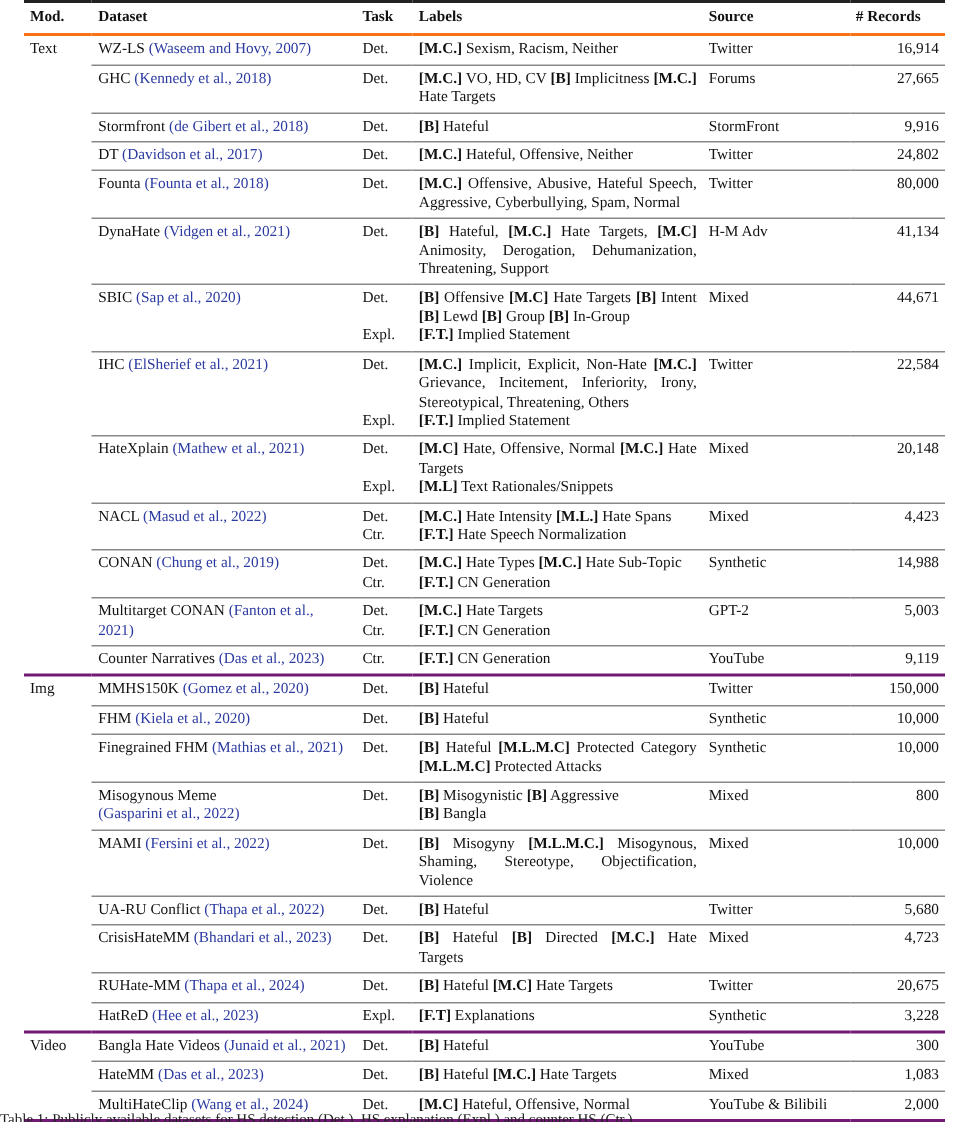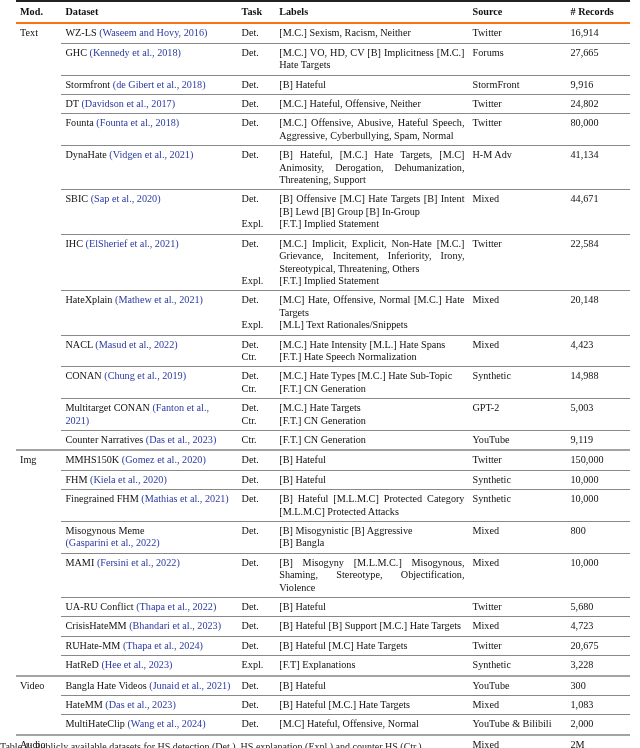--- a/index.html
+++ b/index.html
@@ -11,27 +11,27 @@
     border-top: 2px solid #222; border-bottom: 2px solid #222;
   }
   table.data th { font-weight: bold; text-align: left; padding: 4px 4px 4px 4px; border-bottom: 2px solid #f97316; white-space: nowrap; }
   table.data td { vertical-align: top; padding: 3px 4px 3px 4px; }
   .c-mod { width: 38px; text-align: center; }
   td.c-mod { vertical-align: middle; text-align: left; padding-left: 2px; }
   .c-ds { width: 173px; }
   .c-task { width: 30px; }
   .c-lab { width: 190px; text-align: justify; }
   .c-src { width: 92px; font-family: Liberation Serif, serif; }
-  .c-rec { width: 56px; text-align: left; }
+  .c-rec { width: 56px; text-align: right; }
   th.c-rec { text-align: right; }
   tr.sep > td.rowcell { border-top: 1px solid #888; }
-  tr.group-sep > td { border-top: 2px solid #a3a3a3; }
+  tr.group-sep > td { border-top: 2px solid #701a75; }
   .cite { color: #2b3aa0; }
   .lab-line { display: block; }
-  .tag { font-weight: normal; }
+  .tag { font-weight: bold; }
   .task-line { display: block; }
   .caption { position: absolute; left: 0; top: 741px; width: 568px; height: 7px; overflow: hidden; font-size: 10px; line-height: 12px; color: #222; white-space: nowrap; }
 </style>
 </head>
 <body>
 
 <div class="wrap">
   <table class="data">
     <thead>
       <tr>
@@ -39,21 +39,21 @@
         <th class="c-ds">Dataset</th>
         <th class="c-task">Task</th>
         <th class="c-lab">Labels</th>
         <th class="c-src">Source</th>
         <th class="c-rec"># Records</th>
       </tr>
     </thead>
     <tbody id="tbody">
         <tr>
           <td class="c-mod" rowspan="13">Text</td>
-          <td class="c-ds rowcell"><span>WZ-LS</span> <a class="cite"><span>(</span><span>Waseem and Hovy, 2016</span><span>)</span></a></td>
+          <td class="c-ds rowcell"><span>WZ-LS</span> <a class="cite"><span>(</span><span>Waseem and Hovy, 2007</span><span>)</span></a></td>
           <td class="c-task rowcell">
             <span class="task-line">Det.</span>
           </td>
           <td class="c-lab rowcell">
             <span class="lab-line"><span class="tag">[M.C.]</span><span> Sexism, Racism, Neither</span></span>
           </td>
           <td class="c-src rowcell">Twitter</td>
           <td class="c-rec rowcell">16,914</td>
         </tr>
         <tr class="sep">
@@ -271,21 +271,21 @@
           </td>
           <td class="c-src rowcell">Twitter</td>
           <td class="c-rec rowcell">5,680</td>
         </tr>
         <tr class="sep">
           <td class="c-ds rowcell"><span>CrisisHateMM</span> <a class="cite"><span>(</span><span>Bhandari et al., 2023</span><span>)</span></a></td>
           <td class="c-task rowcell">
             <span class="task-line">Det.</span>
           </td>
           <td class="c-lab rowcell">
-            <span class="lab-line"><span class="tag">[B]</span><span> Hateful </span><span class="tag">[B]</span><span> Support </span><span class="tag">[M.C.]</span><span> Hate Targets</span></span>
+            <span class="lab-line"><span class="tag">[B]</span><span> Hateful </span><span class="tag">[B]</span><span> Directed </span><span class="tag">[M.C.]</span><span> Hate Targets</span></span>
           </td>
           <td class="c-src rowcell">Mixed</td>
           <td class="c-rec rowcell">4,723</td>
         </tr>
         <tr class="sep">
           <td class="c-ds rowcell"><span>RUHate-MM</span> <a class="cite"><span>(</span><span>Thapa et al., 2024</span><span>)</span></a></td>
           <td class="c-task rowcell">
             <span class="task-line">Det.</span>
           </td>
           <td class="c-lab rowcell">

